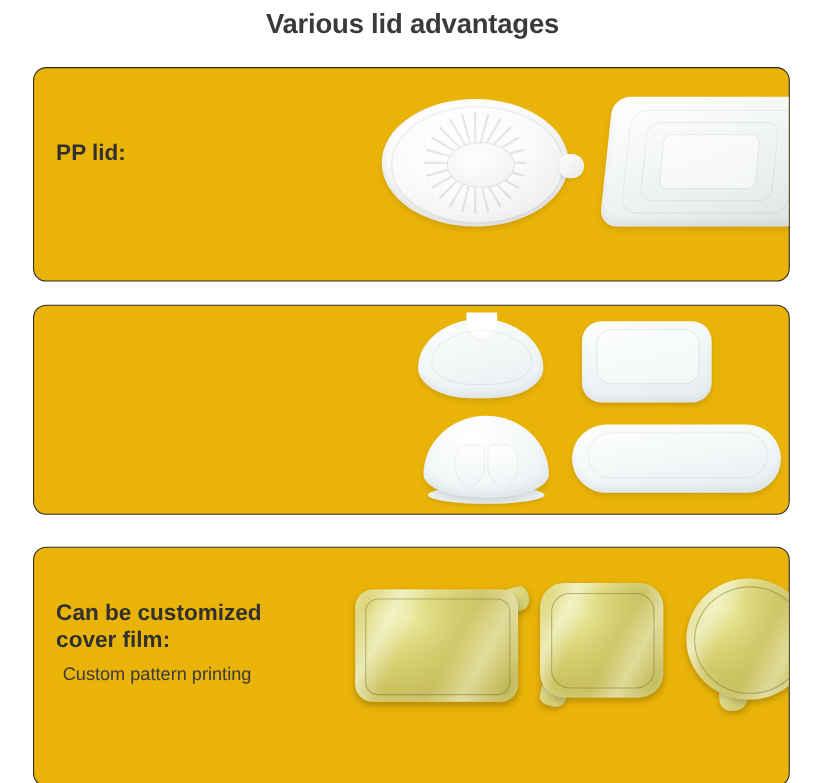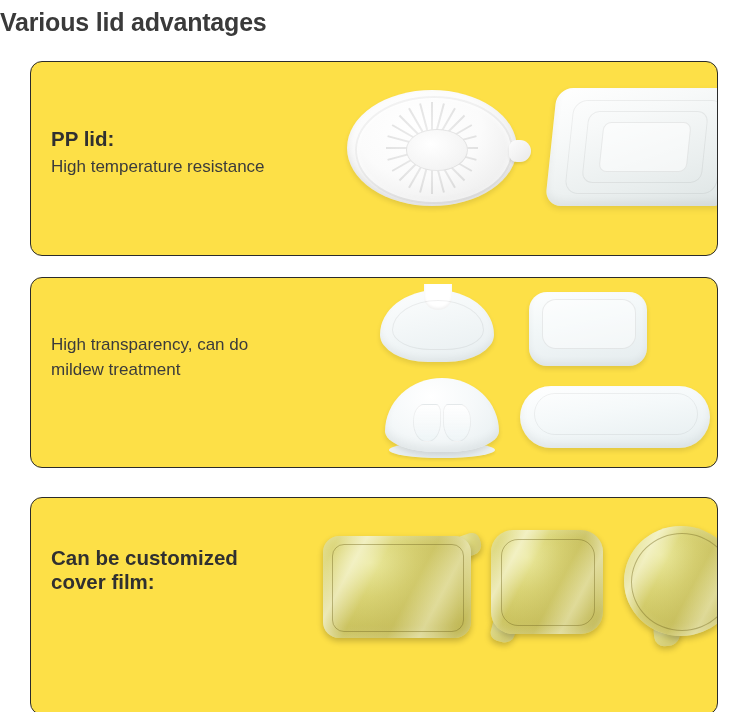--- a/index.html
+++ b/index.html
@@ -15,36 +15,36 @@
     overflow: hidden;
     position: relative;
   }
 
   
   .page-title {
     position: absolute;
     left: 0;
     top: 8px;
     width: 750px;
-    text-align: left;
+    text-align: center;
     font-size: 25px;
     font-weight: bold;
     letter-spacing: -0.2px;
     color: #3a3a3a;
     font-family: "Liberation Sans", sans-serif;
   }
 
   
   .card {
     position: absolute;
     left: 30px;
     width: 688px;
     border: 1.5px solid #2b2b2b;
     border-radius: 12px;
-    background: #fde047;
+    background: #eab308;
     box-sizing: border-box;
     overflow: hidden;
   }
   #card-1 { top: 61px;  height: 195px; }
   #card-2 { top: 277px; height: 191px; }
   #card-3 { top: 497px; height: 218px; }
 
   .card-text {
     position: absolute;
     left: 20px;
@@ -300,21 +300,20 @@
 </style>
 </head>
 <body>
 
 <div class="page-title">Various lid advantages</div>
 
 <div class="card" id="card-1">
 
   <div class="card-text">
     <div class="card-heading">PP lid:</div>
-    <div class="card-sub">High temperature resistance</div>
   </div>
 
   <div class="shots">
 
     <div class="shot pp-round">
       <div class="disc"></div>
       <div class="ring-outer"></div>
       <div class="ribs">
         <div class="rib" style="transform:rotate(0deg)"></div>
         <div class="rib" style="transform:rotate(15deg)"></div>
@@ -351,22 +350,20 @@
       <div class="r2"></div>
       <div class="r3"></div>
     </div>
 
   </div>
 </div>
 
 <div class="card" id="card-2">
 
   <div class="card-text">
-    <div class="card-sub">High transparency, can do
-mildew treatment</div>
   </div>
 
   <div class="shots">
 
     <div class="shot pe-heart">
       <div class="hshape"></div>
       <div class="notch"></div>
       <div class="inner"></div>
     </div>
 
@@ -388,20 +385,21 @@
     </div>
 
   </div>
 </div>
 
 <div class="card" id="card-3">
 
   <div class="card-text">
     <div class="card-heading">Can be customized
 cover film:</div>
+    <div class="card-sub">Custom pattern printing</div>
   </div>
 
   <div class="shots">
 
     <div class="shot foil-rect">
       <div class="tab gold-base"></div>
       <div class="plate gold-base">
         <div class="gold-sheen"></div>
       </div>
       <div class="gold-rim"></div>

